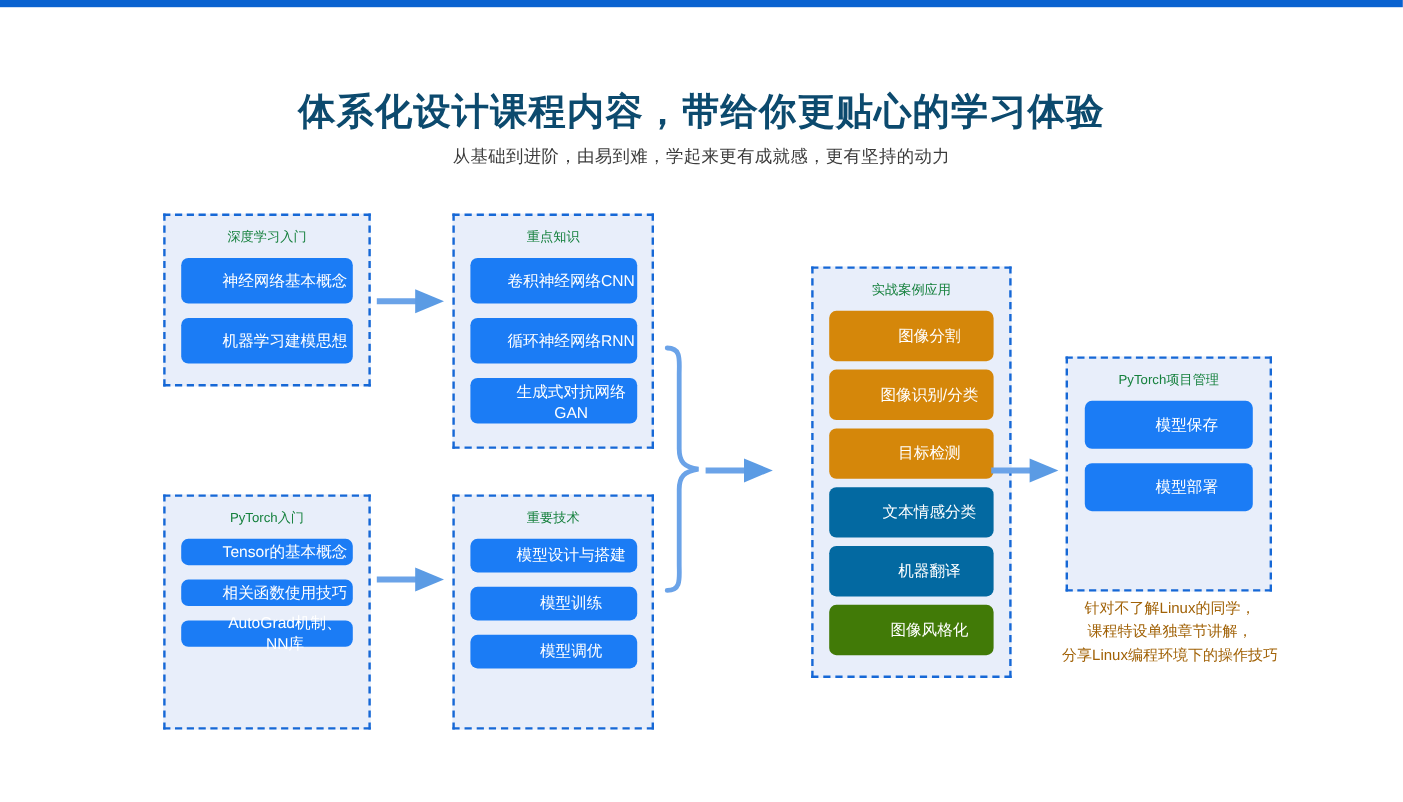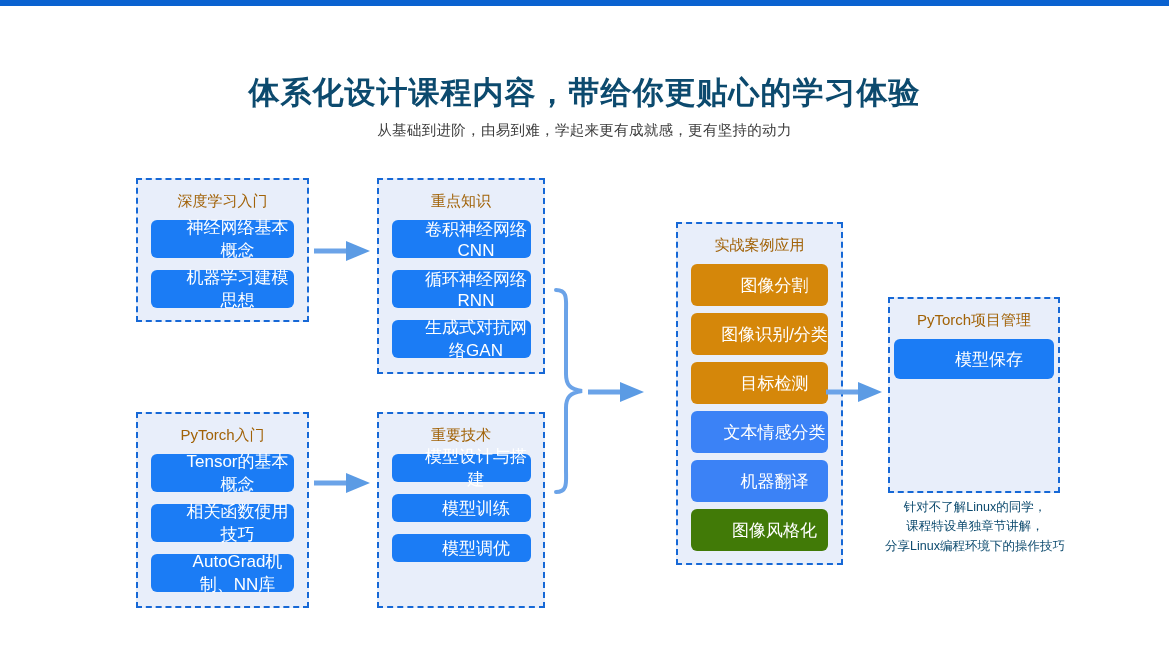--- a/index.html
+++ b/index.html
@@ -44,57 +44,57 @@
     letter-spacing: 0.3px;
   }
   .panel {
     position: absolute;
     background: #e8eefa;
     border: 2px dashed #1668d6;
     box-sizing: border-box;
   }
   .panel-title {
     text-align: center;
-    font-size: 15px;
-    color: #a16207;
+    font-size: 11px;
+    color: #15803d;
     margin-top: 12px;
     margin-bottom: 10px;
     line-height: 1.2;
   }
   .chip {
     margin: 0 auto 12px auto;
     border-radius: 6px;
     color: #ffffff;
-    font-size: 17px;
+    font-size: 13px;
     display: flex;
     align-items: center;
     justify-content: center;
     text-align: center;
     box-sizing: border-box;
     padding-left: 30px;
   }
   .chip.blue   { background: #1b7cf5; }
   .chip.orange { background: #d5870a; }
-  .chip.olive  { background: #3b82f6; }
+  .chip.olive  { background: #0369a1; }
   .chip.green  { background: #417a07; }
 
   
   #panel-intro      { left: 136px; top: 178px;  width: 173px; height: 144px; }
   #panel-core       { left: 377px; top: 178px;  width: 168px; height: 196px; }
   #panel-pytorch    { left: 136px; top: 412px;  width: 173px; height: 196px; }
   #panel-tech       { left: 377px; top: 412px;  width: 168px; height: 196px; }
   #panel-cases      { left: 676px; top: 222px;  width: 167px; height: 343px; }
   #panel-project    { left: 888px; top: 297px;  width: 172px; height: 196px; }
 
   #panel-intro   .chip { width: 143px; height: 38px; }
   #panel-core    .chip { width: 139px; height: 38px; }
-  #panel-pytorch .chip { width: 143px; height: 38px; }
+  #panel-pytorch .chip { width: 143px; height: 22px; }
   #panel-tech    .chip { width: 139px; height: 28px; }
   #panel-cases   .chip { width: 137px; height: 42px; margin-bottom: 7px; }
-  #panel-project .chip { width: 160px; height: 40px; }
+  #panel-project .chip { width: 140px; height: 40px; }
 
   .arrow {
     position: absolute;
     height: 26px;
   }
   #arrow-intro-core   { left: 312px; top: 238px; width: 62px; }
   #arrow-pytorch-tech { left: 312px; top: 470px; width: 62px; }
   #arrow-brace-cases  { left: 586px; top: 379px; width: 62px; }
   #arrow-cases-proj   { left: 824px; top: 379px; width: 62px; }
 
@@ -106,21 +106,21 @@
     height: 210px;
   }
 
   #project-note {
     position: absolute;
     left: 860px;
     top: 498px;
     width: 230px;
     text-align: center;
     font-size: 12.5px;
-    color: #0c4a6e;
+    color: #a16207;
     line-height: 1.55;
   }
 </style>
 </head>
 <body>
 
 <div id="top-accent-bar"></div>
 
 <div id="page-title">体系化设计课程内容，带给你更贴心的学习体验</div>
 <div id="page-subtitle">从基础到进阶，由易到难，学起来更有成就感，更有坚持的动力</div>
@@ -158,20 +158,21 @@
   <div class="chip orange">图像识别/分类</div>
   <div class="chip orange">目标检测</div>
   <div class="chip olive">文本情感分类</div>
   <div class="chip olive">机器翻译</div>
   <div class="chip green">图像风格化</div>
 </div>
 
 <div class="panel" id="panel-project">
   <div class="panel-title">PyTorch项目管理</div>
   <div class="chip blue">模型保存</div>
+  <div class="chip blue">模型部署</div>
 </div>
 
 <div id="project-note" style="white-space: pre-line;">针对不了解Linux的同学，
 课程特设单独章节讲解，
 分享Linux编程环境下的操作技巧</div>
 
 <svg class="arrow" id="arrow-intro-core" viewBox="0 0 62 26">
   <path d="M2,13 L36,13" stroke="#6ba3e8" stroke-width="5" fill="none"></path>
   <path d="M34,3 L58,13 L34,23 Z" fill="#5b9be4"></path>
 </svg>

